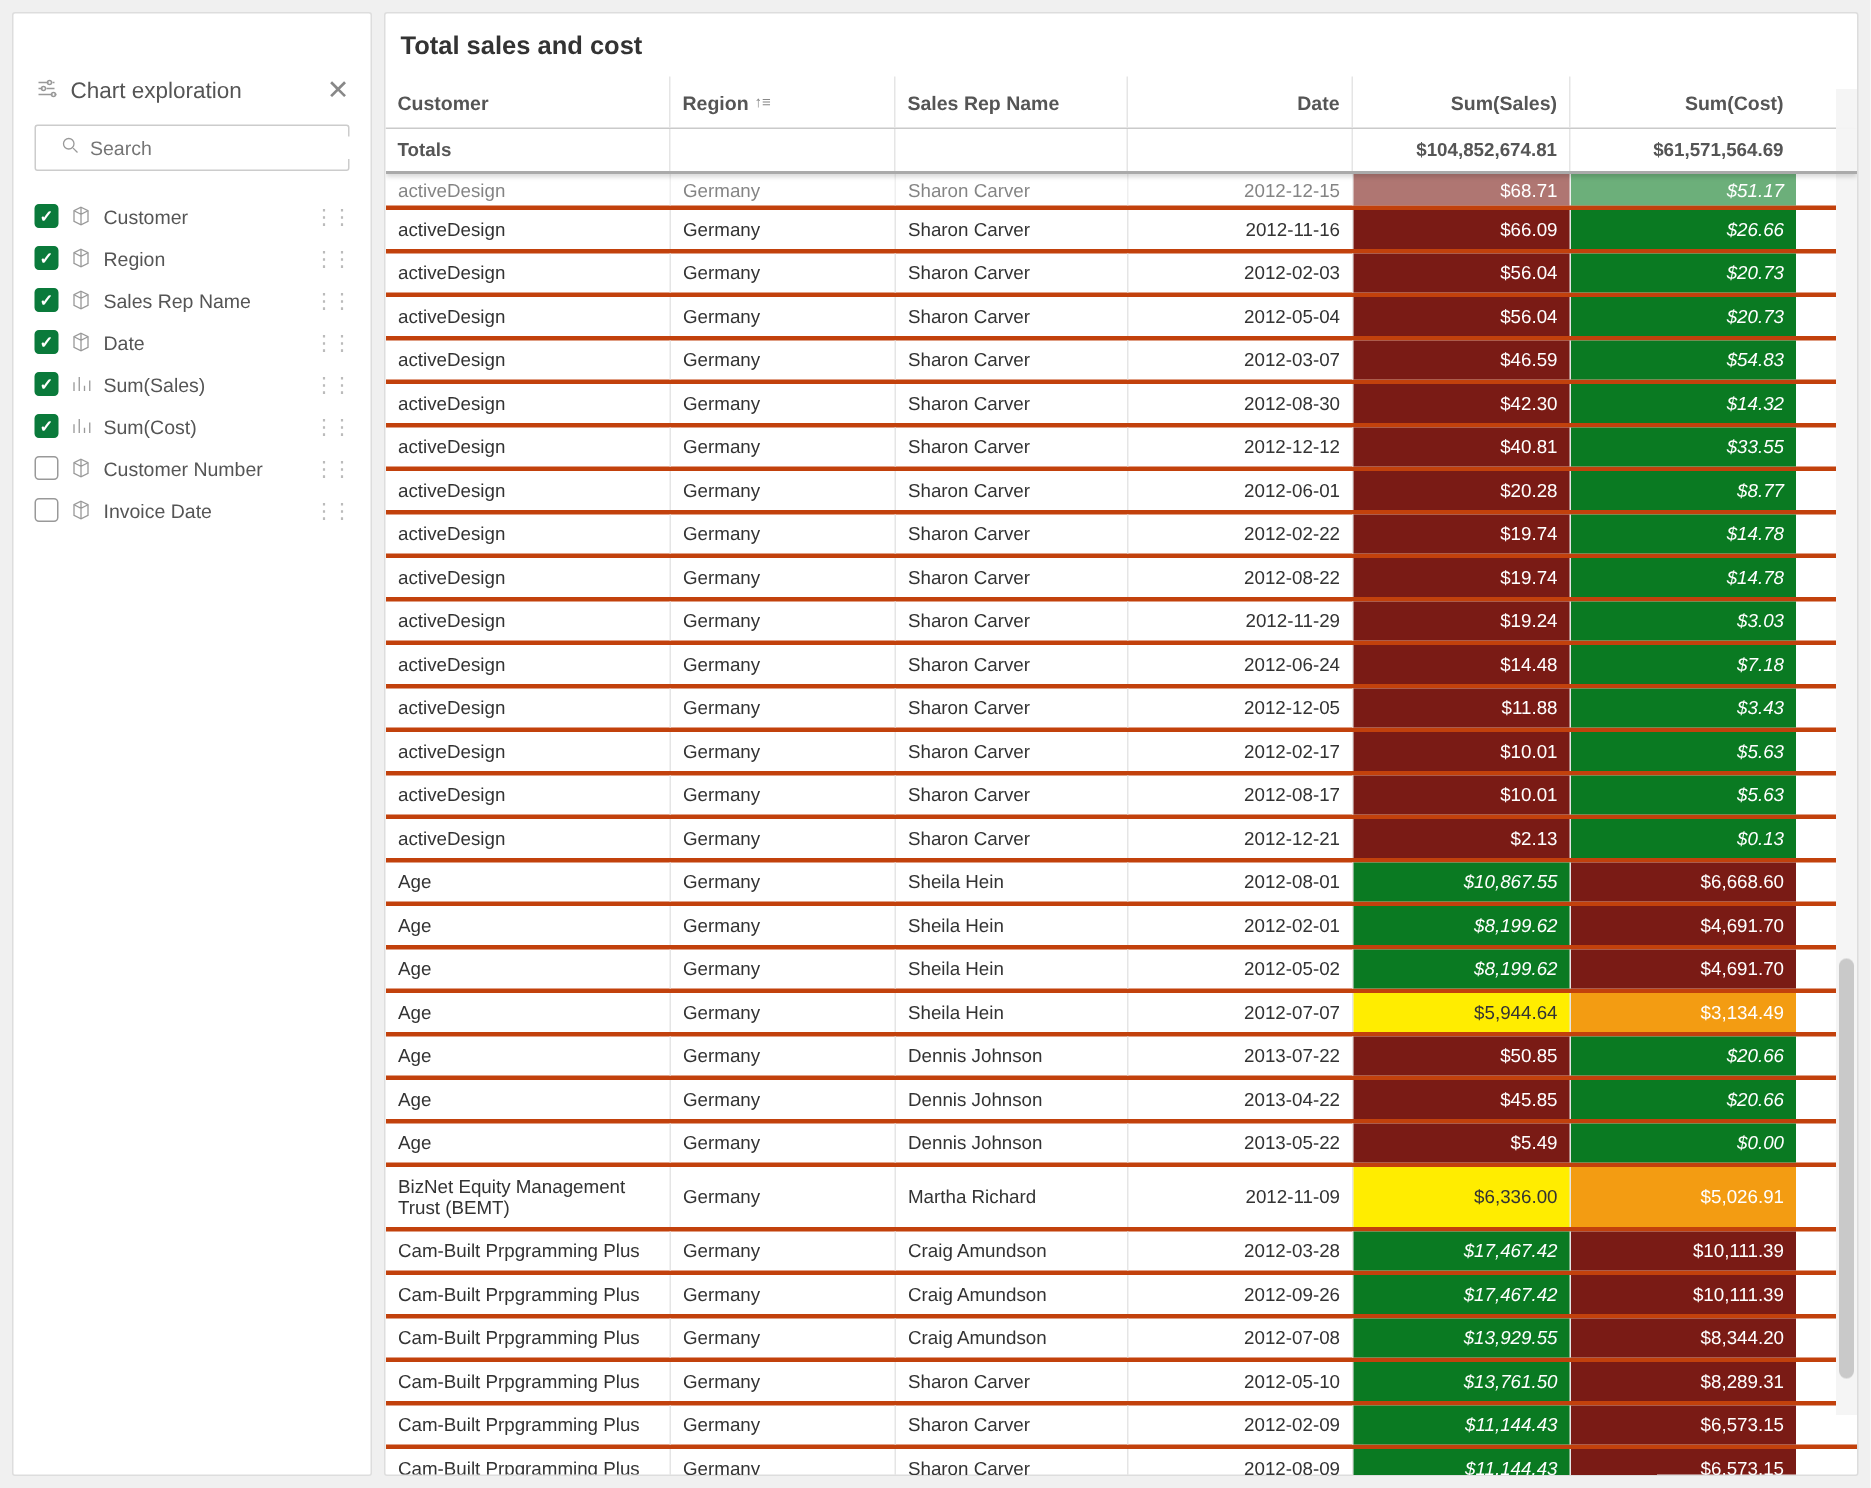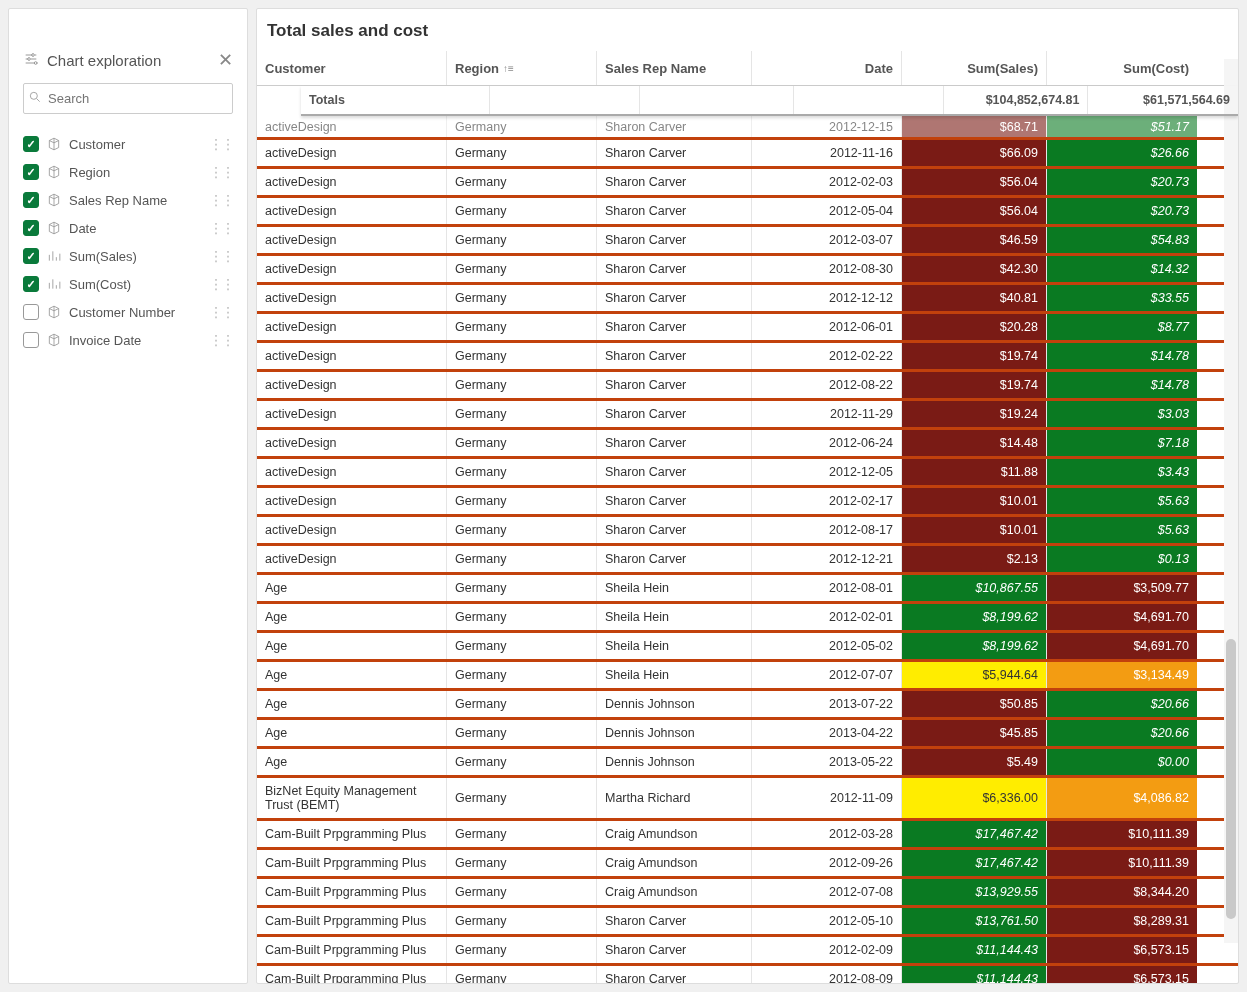--- a/index.html
+++ b/index.html
@@ -3,36 +3,36 @@
 <meta charset="utf-8">
 <style>
   * { box-sizing: border-box; margin: 0; padding: 0; }
   body { font-family: Arial, sans-serif; font-size: 13px; color: #333; background: #f0f0f0; }
   .app { display: flex; padding: 8px; gap: 8px; height: 992px; }
   .sidebar { width: 240px; background: #fff; border: 1px solid #ddd; border-radius: 2px; display: flex; flex-direction: column; }
   .sidebar-header { display: flex; align-items: center; padding: 12px 14px; gap: 8px; margin-top: 28px; }
   .sidebar-title { font-size: 15px; color: #555; flex: 1; }
   .close-x { font-size: 18px; color: #888; cursor: pointer; }
   .search-wrap { padding: 0 14px 10px; }
-  .search-box { display: flex; align-items: center; border: 1px solid #ccc; border-radius: 2px; padding: 6px 4px; gap: 6px; }
+  .search-box { display: flex; align-items: center; border: 1px solid #ccc; border-radius: 2px; padding: 6px 16px; gap: 6px; }
   .search-box input { border: none; outline: none; flex: 1; font-size: 13px; color: #999; }
   .field-list { padding: 6px 0; }
   .field-row { display: flex; align-items: center; padding: 6px 14px; gap: 8px; }
   .checkbox { width: 16px; height: 16px; border: 1px solid #999; border-radius: 3px; display: flex; align-items: center; justify-content: center; cursor: pointer; }
   .checkbox.checked { background: #0a7a3b; border-color: #0a7a3b; }
   .checkbox.checked::after { content: "✓"; color: #fff; font-size: 11px; font-weight: bold; }
   .field-icon { color: #aaa; font-size: 12px; width: 14px; display: inline-flex; justify-content: center; }
   .field-label { flex: 1; color: #555; font-size: 13px; }
   .grip { color: #bbb; cursor: grab; font-size: 14px; letter-spacing: -2px; }
   .main { flex: 1; background: #fff; border: 1px solid #ddd; border-radius: 2px; display: flex; flex-direction: column; overflow: hidden; position: relative; }
   .main-title { font-size: 17px; font-weight: bold; color: #333; padding: 12px 10px 10px; }
   .table-head { display: flex; border-bottom: 1px solid #ccc; font-weight: bold; color: #555; }
   .th, .td { padding: 6px 8px; border-right: 1px solid #e5e5e5; display: flex; align-items: center; }
   .th { min-height: 34px; }
-  .totals-row { display: flex; border-bottom: 2px solid #aaa; font-weight: bold; color: #555; box-shadow: 0 2px 3px rgba(0,0,0,0.15); position: relative; z-index: 2; margin-left: 44px; }
+  .totals-row { display: flex; border-bottom: 2px solid #aaa; font-weight: bold; color: #555; box-shadow: 0 2px 3px rgba(0,0,0,0.15); position: relative; z-index: 2; }
   .totals-row .td { min-height: 28px; }
   .tbody { flex: 1; overflow-y: auto; }
   .tr { display: flex; border-bottom: 3px solid #c2410c; min-height: 24px; }
   .td { min-height: 24px; font-size: 12.5px; }
   .c-cust { width: 190px; }
   .c-reg { width: 150px; }
   .c-rep { width: 155px; }
   .c-date { width: 150px; justify-content: flex-end; }
   .c-sales { width: 145px; justify-content: flex-end; color: #fff; }
   .c-cost { width: 150px; justify-content: flex-end; color: #fff; border-right: none; }
@@ -332,21 +332,21 @@
           <div class="td c-date">2012-12-21</div>
           <div class="td c-sales bg-darkred">$2.13</div>
           <div class="td c-cost bg-green">$0.13</div>
         </div>
         <div class="tr">
           <div class="td c-cust">Age</div>
           <div class="td c-reg">Germany</div>
           <div class="td c-rep">Sheila Hein</div>
           <div class="td c-date">2012-08-01</div>
           <div class="td c-sales bg-green">$10,867.55</div>
-          <div class="td c-cost bg-darkred">$3,509.77</div>
+          <div class="td c-cost bg-darkred">$6,668.60</div>
         </div>
         <div class="tr">
           <div class="td c-cust">Age</div>
           <div class="td c-reg">Germany</div>
           <div class="td c-rep">Sheila Hein</div>
           <div class="td c-date">2012-02-01</div>
           <div class="td c-sales bg-green">$8,199.62</div>
           <div class="td c-cost bg-darkred">$4,691.70</div>
         </div>
         <div class="tr">
@@ -388,21 +388,21 @@
           <div class="td c-date">2013-05-22</div>
           <div class="td c-sales bg-darkred">$5.49</div>
           <div class="td c-cost bg-green">$0.00</div>
         </div>
         <div class="tr">
           <div class="td c-cust">BizNet Equity Management Trust (BEMT)</div>
           <div class="td c-reg">Germany</div>
           <div class="td c-rep">Martha Richard</div>
           <div class="td c-date">2012-11-09</div>
           <div class="td c-sales bg-yellow">$6,336.00</div>
-          <div class="td c-cost bg-orange">$4,086.82</div>
+          <div class="td c-cost bg-orange">$5,026.91</div>
         </div>
         <div class="tr">
           <div class="td c-cust">Cam-Built Prpgramming Plus</div>
           <div class="td c-reg">Germany</div>
           <div class="td c-rep">Craig Amundson</div>
           <div class="td c-date">2012-03-28</div>
           <div class="td c-sales bg-green">$17,467.42</div>
           <div class="td c-cost bg-darkred">$10,111.39</div>
         </div>
         <div class="tr">

